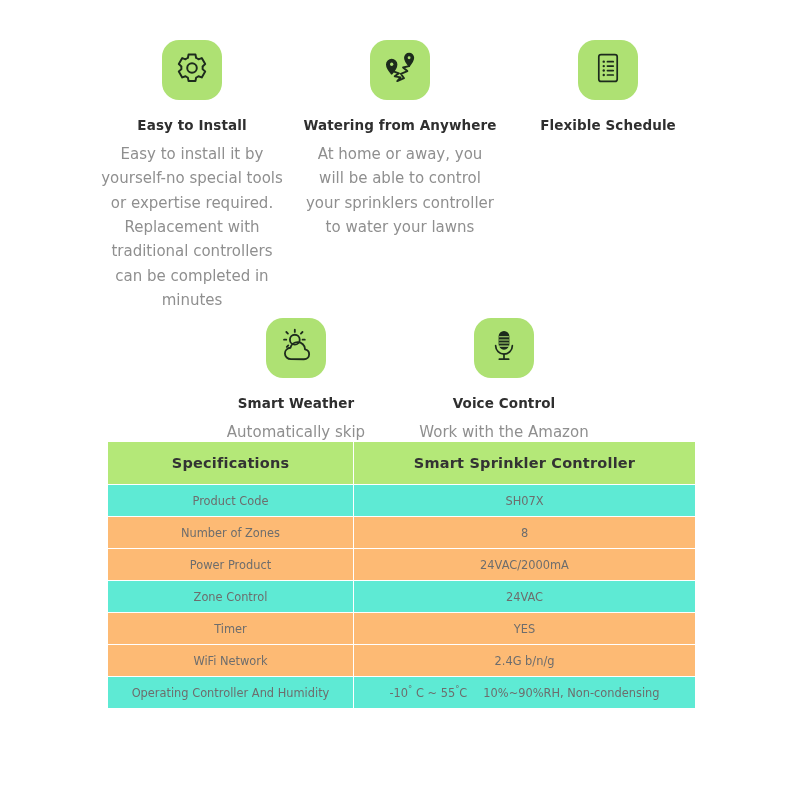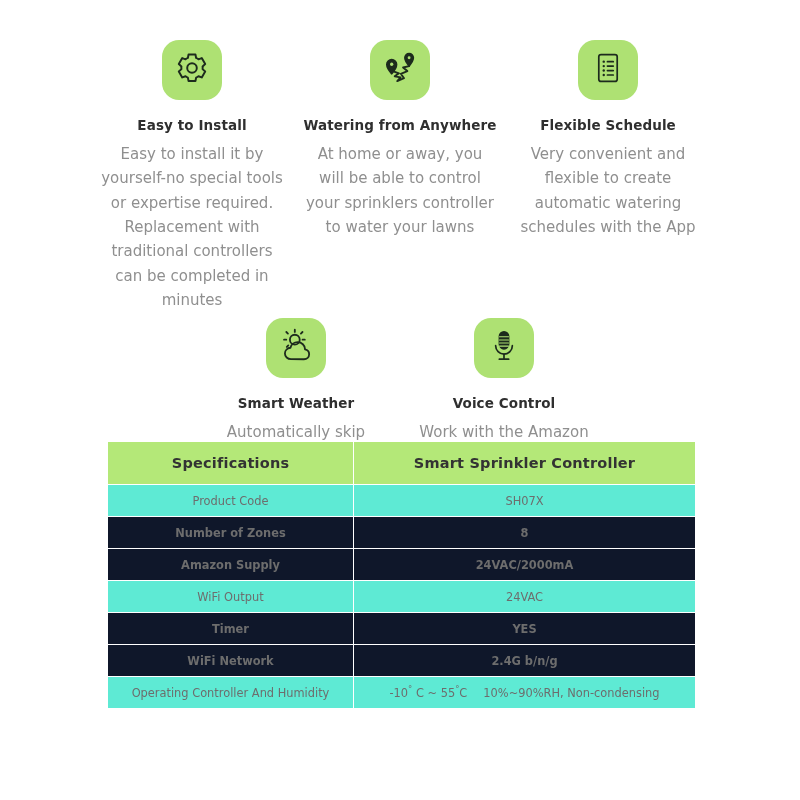--- a/index.html
+++ b/index.html
@@ -90,21 +90,21 @@
 
   .spec-table tr.header td {
     background: #b4e878;
     height: 42px;
     color: #333333;
     font-size: 14.5px;
     font-weight: bold;
     letter-spacing: 0.2px;
   }
   .spec-table tr.odd td  { background: #5eead4; }
-  .spec-table tr.even td { background: #0f172a; font-weight: bold; }
+  .spec-table tr.even td { background: #fdba74; }
 
   .deg { vertical-align: super; font-size: 8.4px; line-height: 0; }
   .gap { display: inline-block; width: 16px; }
 </style>
 </head>
 <body>
 
 <div class="page">
 
   <div class="features">
@@ -147,21 +147,20 @@
               <rect x="11" y="5" width="26" height="38" rx="3.2"></rect>
               <circle cx="18" cy="15" r="1.7" fill="#1d2b1d" stroke="none"></circle>
               <circle cx="18" cy="21.3" r="1.7" fill="#1d2b1d" stroke="none"></circle>
               <circle cx="18" cy="27.6" r="1.7" fill="#1d2b1d" stroke="none"></circle>
               <circle cx="18" cy="33.9" r="1.7" fill="#1d2b1d" stroke="none"></circle>
               <path d="M23.2 15h8.2M23.2 21.3h8.2M23.2 27.6h8.2M23.2 33.9h8.2"></path>
             </svg>
           </span>
         </div>
         <div class="feature-title">Flexible Schedule</div>
-        <div class="feature-desc">Very convenient and flexible to create automatic watering schedules with the App</div>
       </div>
 
     </div>
 
     <div class="feature-row feature-row-2">
 
       <div class="feature">
         <div class="icon-tile">
           <span>
             <svg width="38" height="38" viewBox="0 0 48 48" fill="none" stroke="#1d2b1d" stroke-width="2.3" stroke-linejoin="round" stroke-linecap="round">
@@ -205,25 +204,25 @@
       </tr>
       <tr class="odd">
         <td>Product Code</td>
         <td>SH07X</td>
       </tr>
       <tr class="even">
         <td>Number of Zones</td>
         <td>8</td>
       </tr>
       <tr class="even">
-        <td>Amazon Supply</td>
+        <td>Power Product</td>
         <td>24VAC/2000mA</td>
       </tr>
       <tr class="odd">
-        <td>WiFi Output</td>
+        <td>Zone Control</td>
         <td>24VAC</td>
       </tr>
       <tr class="even">
         <td>Timer</td>
         <td>YES</td>
       </tr>
       <tr class="even">
         <td>WiFi Network</td>
         <td>2.4G b/n/g</td>
       </tr>

